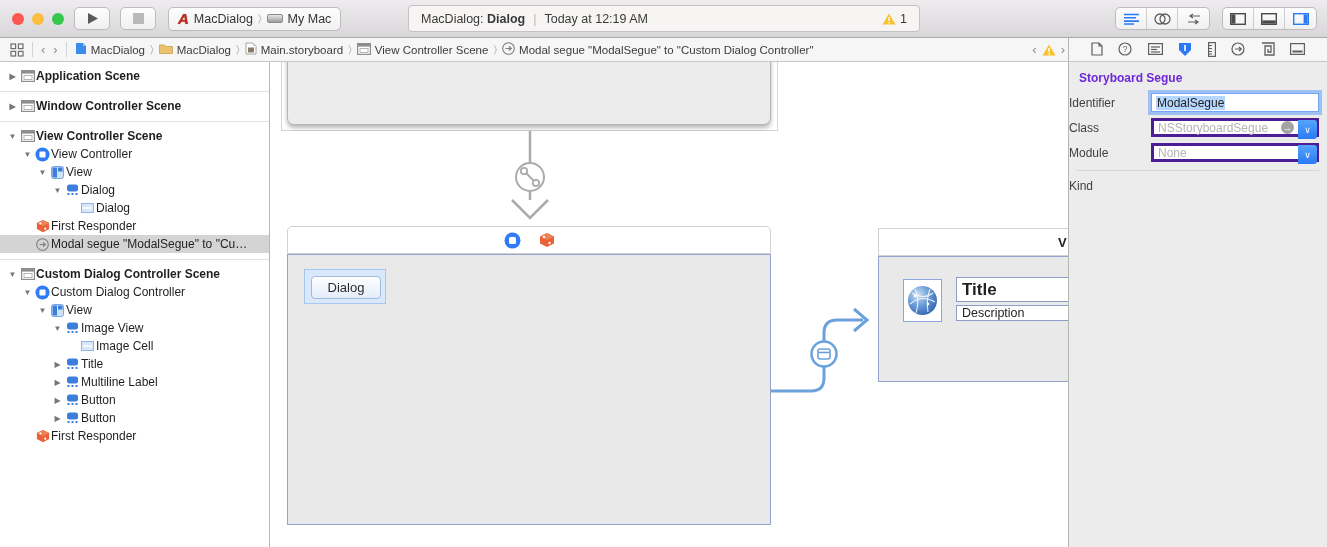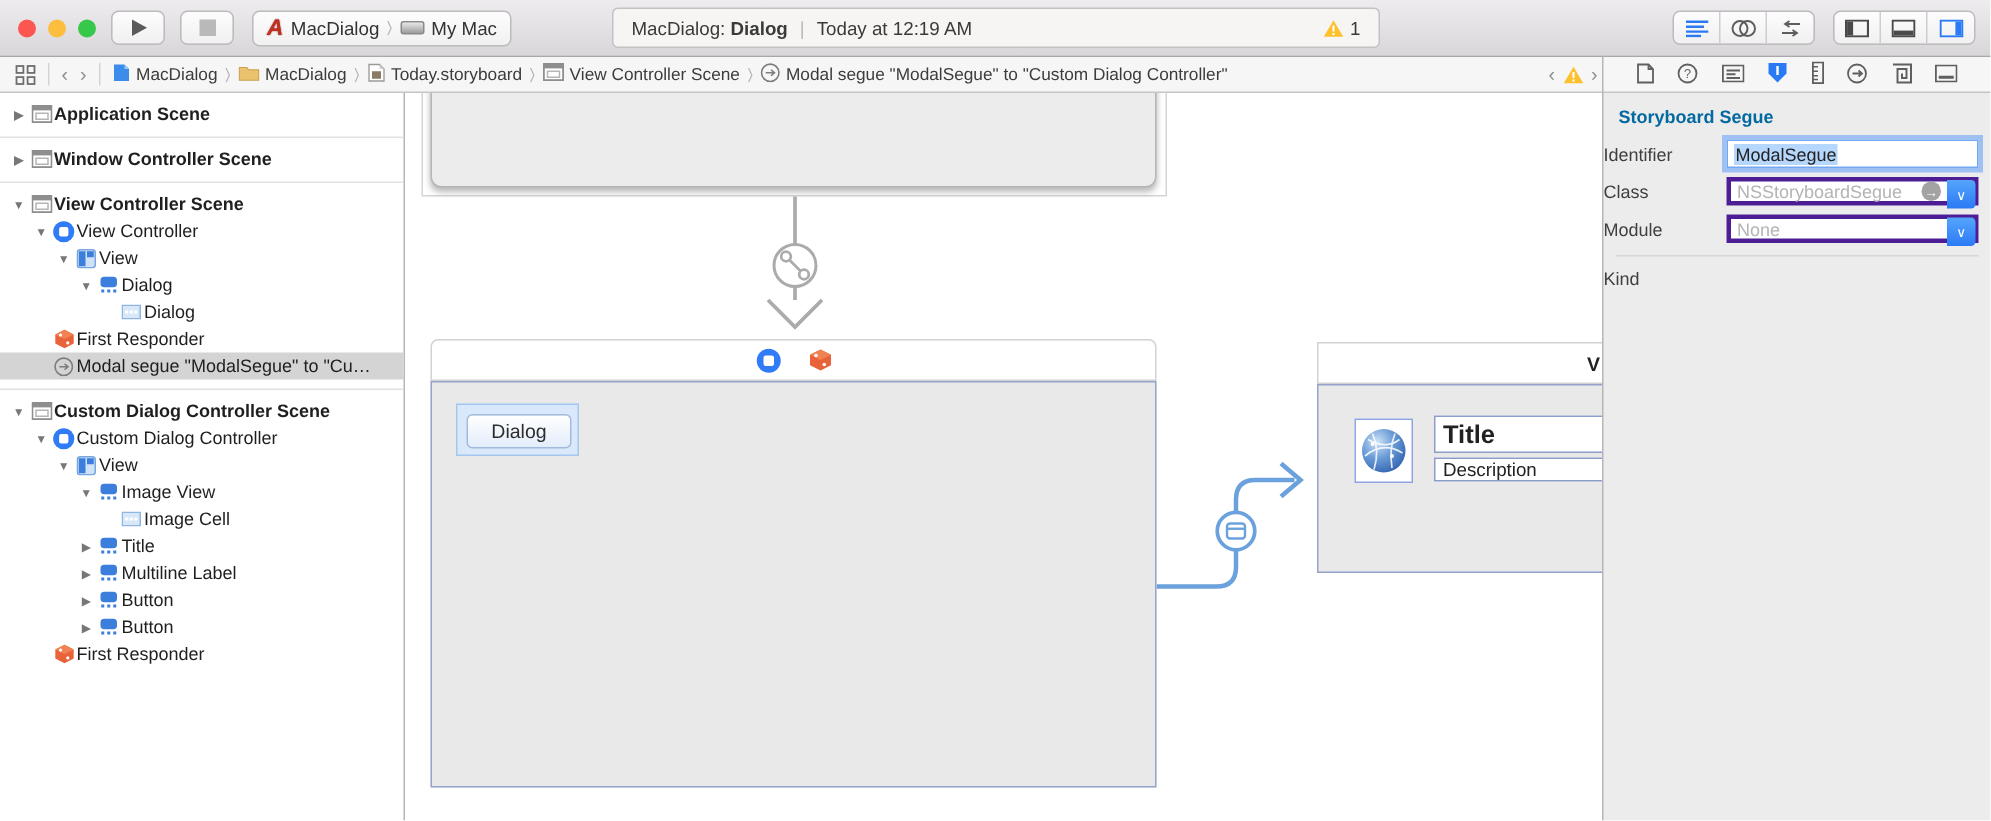--- a/index.html
+++ b/index.html
@@ -53,21 +53,21 @@
   .dlg-btn { position:absolute; left:6px; top:6px; width:70px; height:23px; background:linear-gradient(#ffffff,#e3edfb); border:1px solid #a3bbdb; border-radius:4px; display:flex; align-items:center; justify-content:center; font-size:13px; color:#2c2c2c; }
   .dc-header { position:absolute; left:608px; top:166px; width:200px; height:28px; background:#fff; border:1px solid #d2d2d2; display:flex; align-items:center; }
   .dc-title { position:absolute; left:179px; font-weight:bold; font-size:13px; color:#222; }
   .dc-view { position:absolute; left:608px; top:194px; width:200px; height:126px; background:#e9e9e9; border:1px solid #97a3cb; }
   .img-box { position:absolute; left:24px; top:22px; width:39px; height:43px; background:#fff; border:1px solid #8fa4e2; display:flex; align-items:center; justify-content:center; }
   .fld { position:absolute; left:77px; background:#fff; border:1px solid #8d9dc9; display:flex; align-items:center; padding-left:5px; }
   .fld.title { top:20px; width:130px; height:25px; font-weight:bold; font-size:17px; }
   .fld.desc { top:48px; width:130px; height:16px; font-size:12.5px; }
 
   .inspector { width:259px; background:#ececec; border-left:1px solid #b6b6b6; padding-top:5px; font-size:12px; }
-  .insp-title { font-weight:bold; color:#0369a1; padding:4px 0 8px 10px; font-size:12px; }
+  .insp-title { font-weight:bold; color:#6d28d9; padding:4px 0 8px 10px; font-size:12px; }
   .irow { display:flex; align-items:center; margin:0 8px 6px 0; }
   .ilabel { width:82px; text-align:left; color:#3f3f3f; padding-right:7px; flex:none; }
   .ifield { flex:1; height:19px; background:#fff; border:3px solid #4c1d95; display:flex; align-items:center; padding-left:4px; position:relative; }
   .ifield.focus { border:1px solid #72a7f3; box-shadow:0 0 0 3px rgba(97,156,250,.55); }
   .hl { background:#b5d6fd; padding:0 1px; }
   .ph { color:#b4b4b4; }
   .dd-btn { position:absolute; right:-1px; top:-1px; width:19px; height:19px; background:linear-gradient(#55a5fb,#2a7af5); border-radius:0 3px 3px 0; display:flex; align-items:center; justify-content:center; color:#fff; font-size:9px; }
   .pop-btn { position:absolute; right:-1px; top:-1px; width:17px; height:19px; background:linear-gradient(#55a5fb,#2a7af5); border-radius:3px; display:flex; flex-direction:column; align-items:center; justify-content:center; color:#fff; font-size:7px; line-height:5px; }
   .jump-circle { position:absolute; right:22px; width:13px; height:13px; border-radius:50%; background:#a3a3a3; color:#fff; font-size:9px; display:flex; align-items:center; justify-content:center; }
   .isep { height:1px; background:#d6d6d6; margin:8px 8px 8px 8px; }
@@ -189,21 +189,21 @@
           </svg></span>
         <span>MacDialog</span>
       </span>
       <span class="crumb-sep">〉</span>
       <span class="crumb">
         <span><svg width="12" height="13" viewBox="0 0 12 13">
             <path d="M1,1 h7 l3,3 v8 h-10 z" fill="#fff" stroke="#9a9a9a" stroke-width="0.9"></path>
             <path d="M8,1 l3,3 h-3 z" fill="#cfcfcf"></path>
             <rect x="3" y="5.5" width="6" height="5" fill="#8a7a66"></rect>
           </svg></span>
-        <span>Today.storyboard</span>
+        <span>Main.storyboard</span>
       </span>
       <span class="crumb-sep">〉</span>
       <span class="crumb">
         <span><svg width="14" height="12" viewBox="0 0 14 12">
             <rect x="0.6" y="0.6" width="12.8" height="10.8" fill="#fff" stroke="#8e8e8e" stroke-width="1.2"></rect>
             <rect x="0.6" y="0.6" width="12.8" height="3" fill="#8e8e8e"></rect>
             <rect x="3" y="5.5" width="8" height="4" fill="none" stroke="#b5b5b5" stroke-width="1"></rect>
           </svg></span>
         <span>View Controller Scene</span>
       </span>

